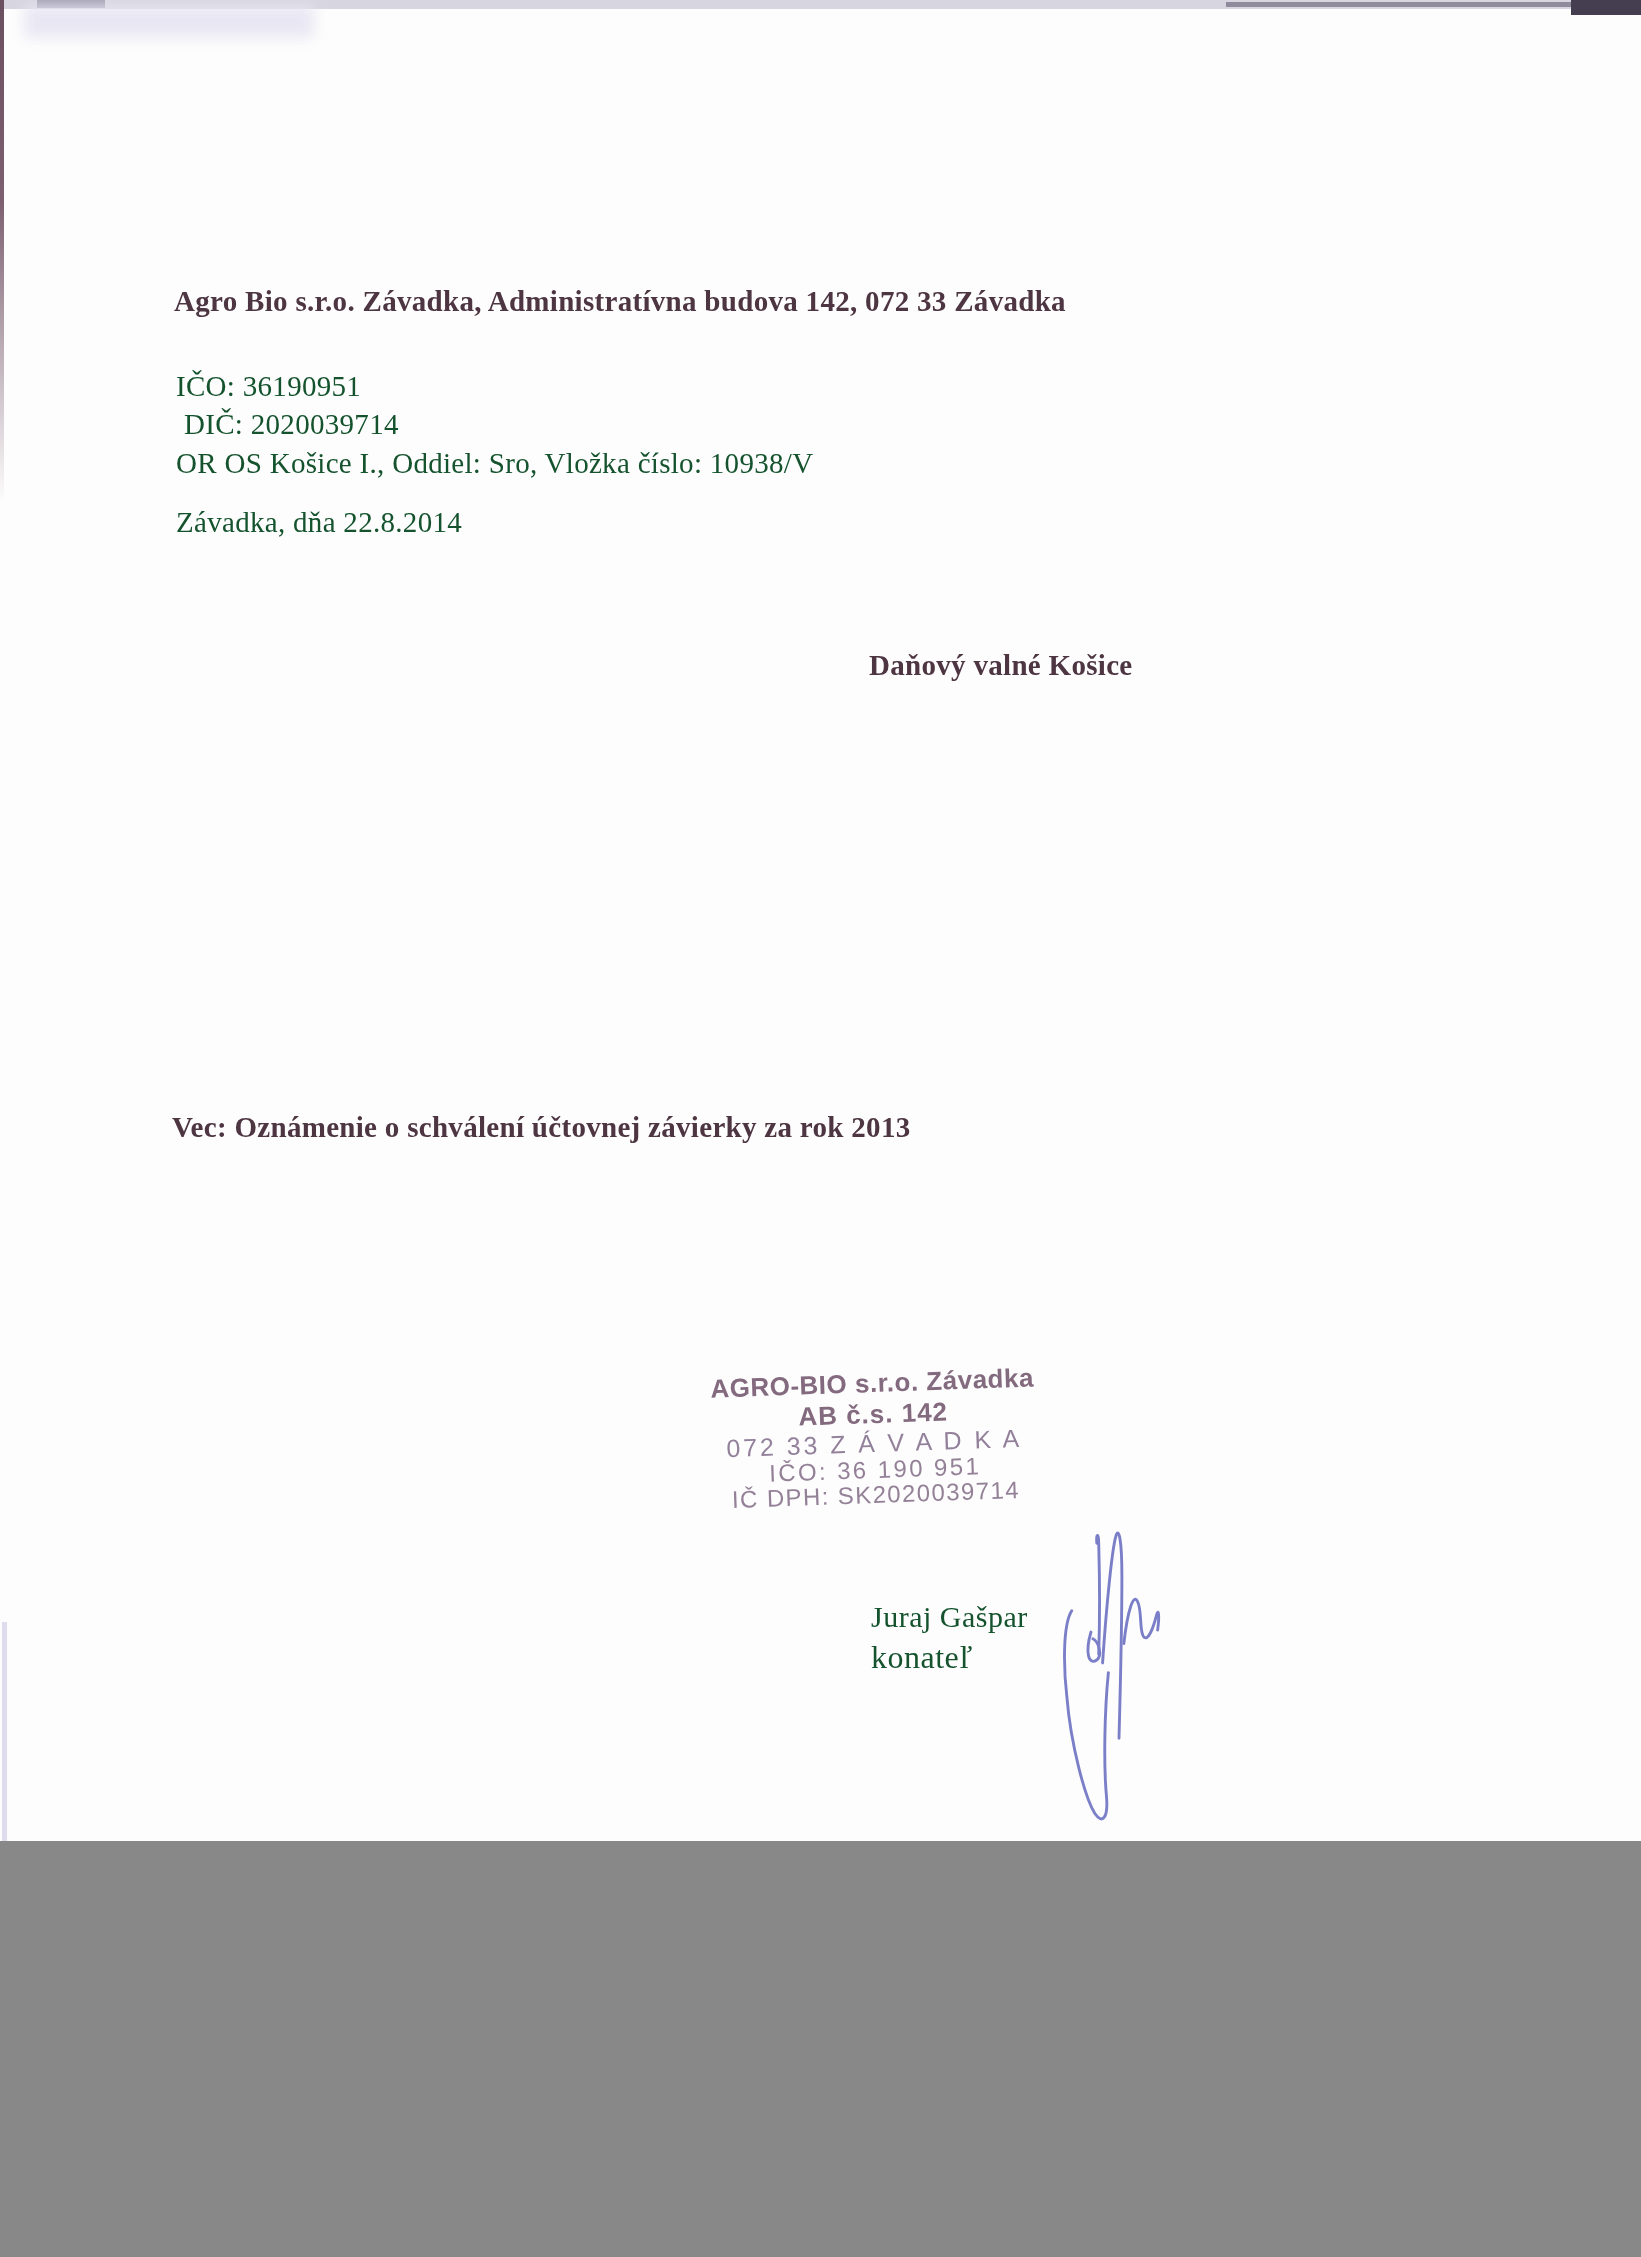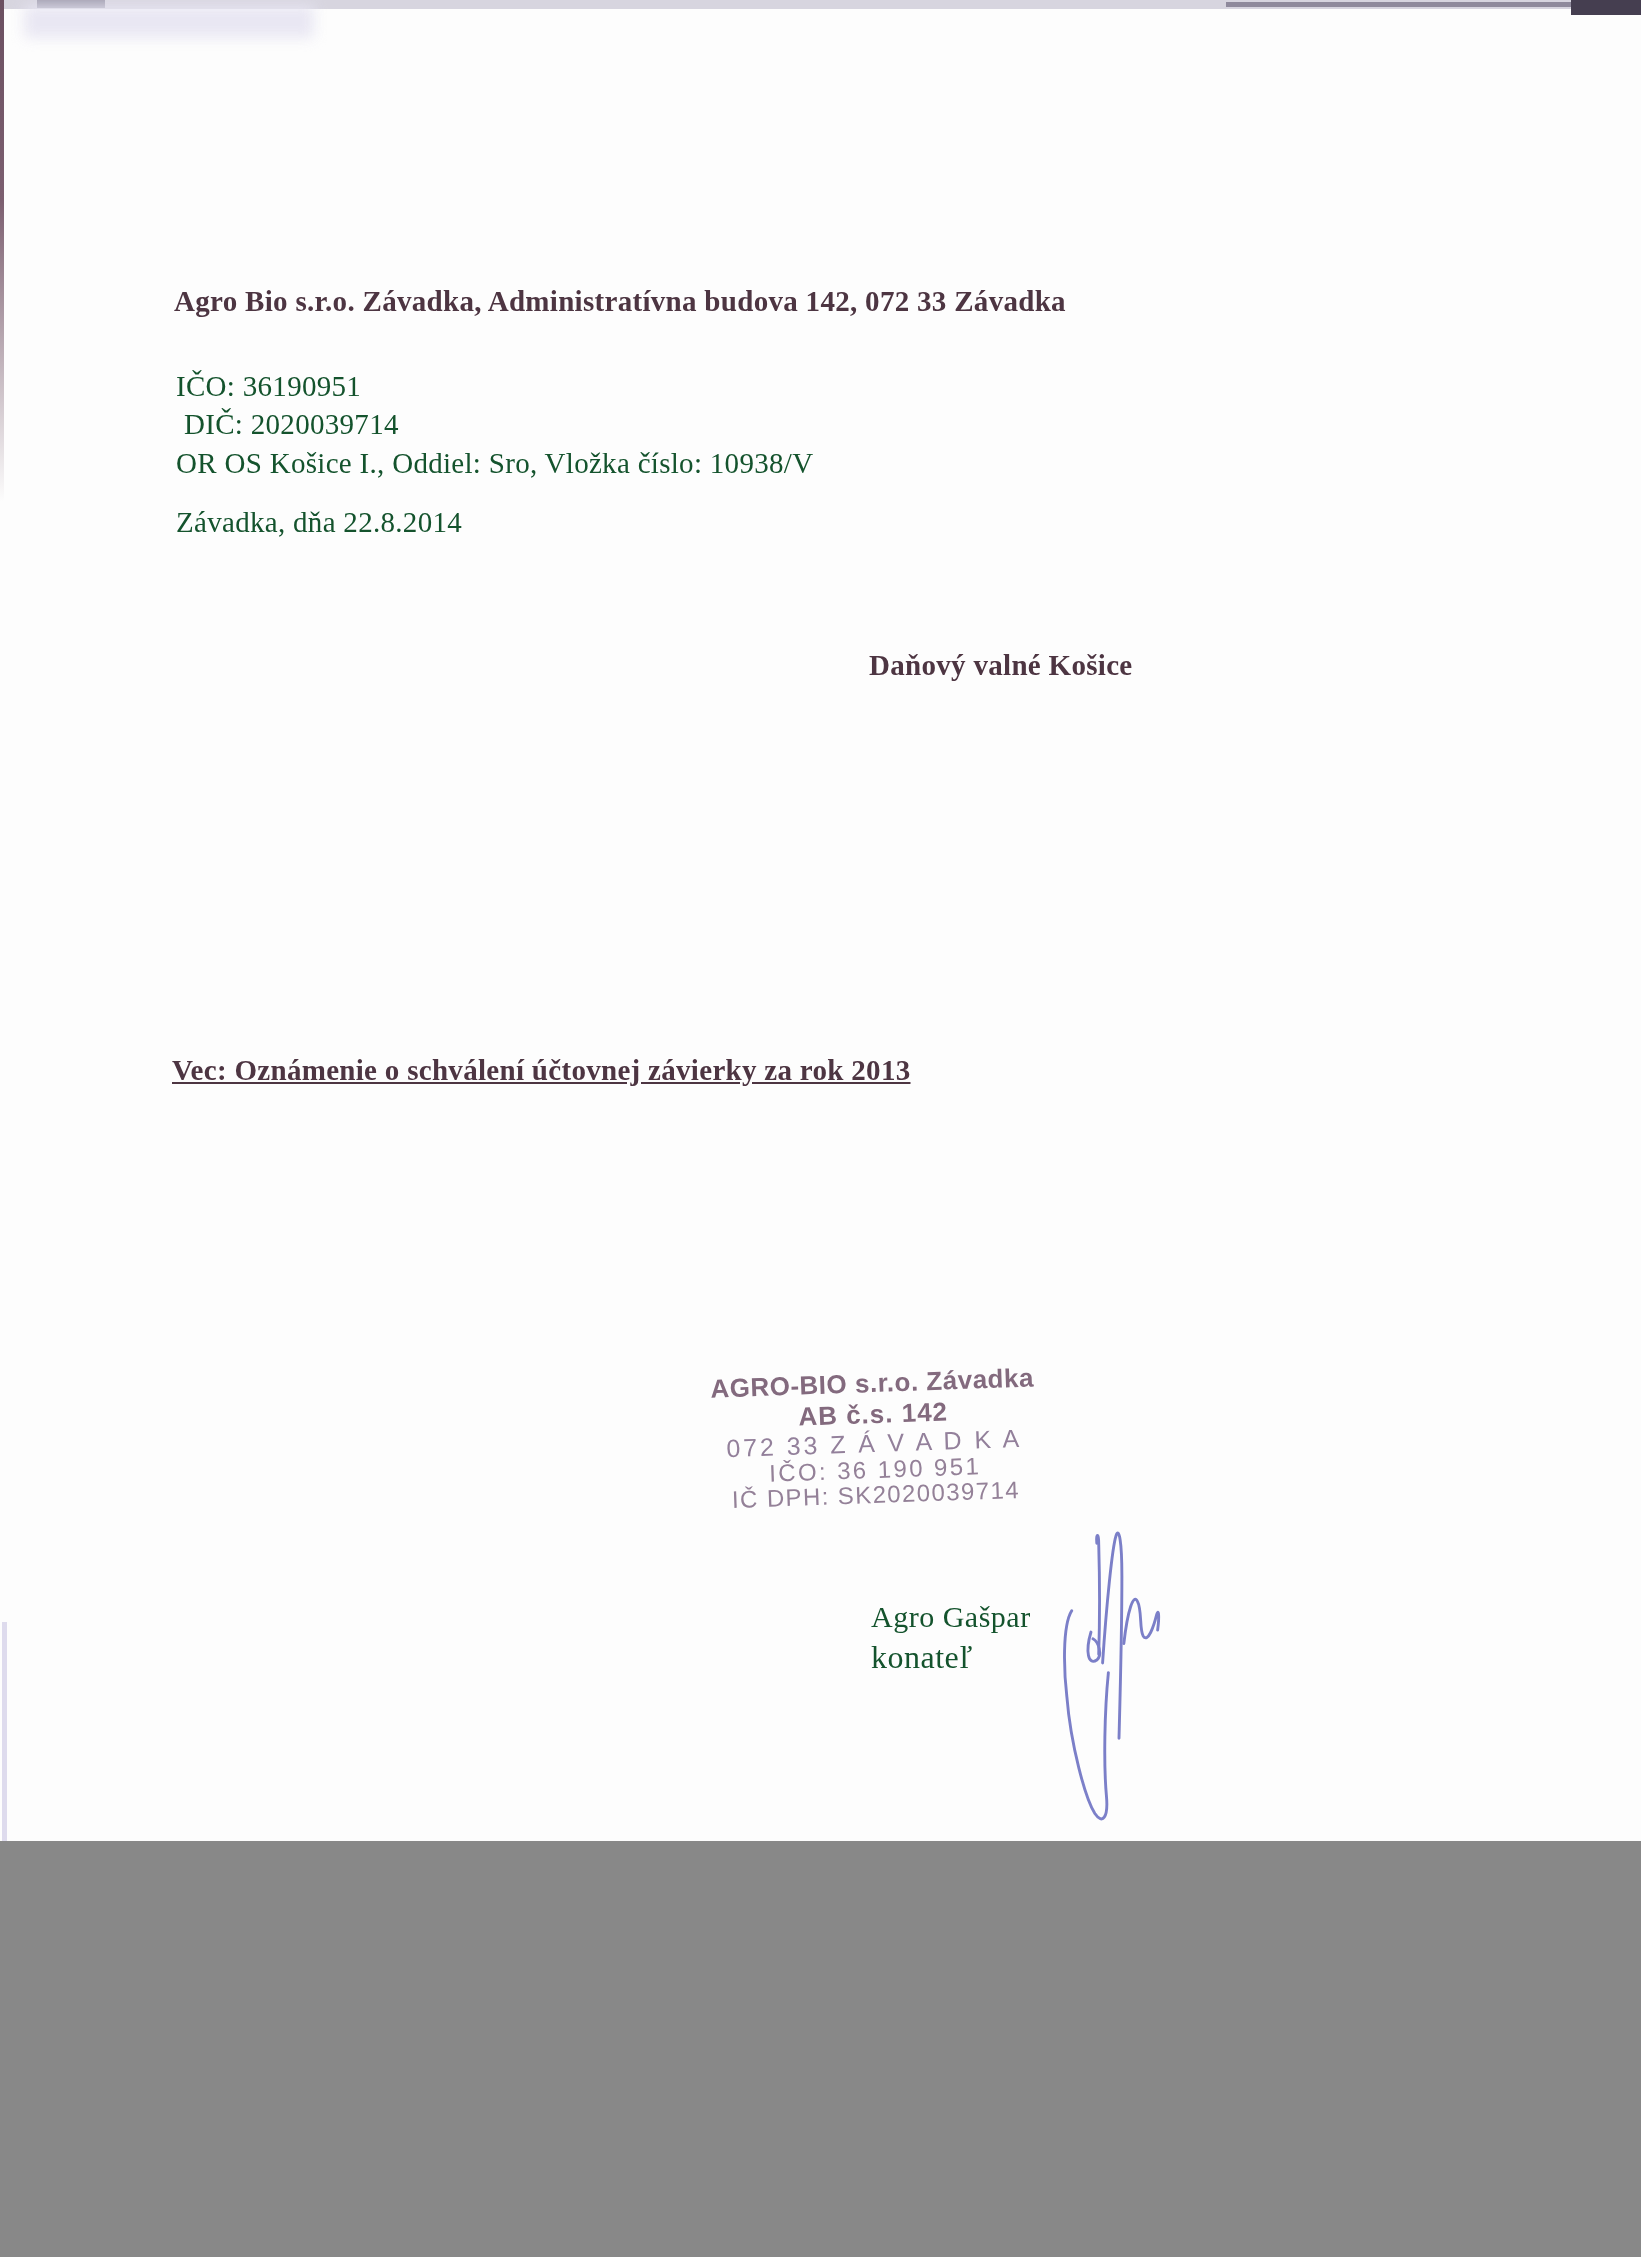--- a/index.html
+++ b/index.html
@@ -22,21 +22,21 @@
   .left-speck{position:absolute;top:1862px;left:0;width:8.7px;height:46px;background:#cfc98e;opacity:.85;border-radius:2.9px;}
   
   .txt{position:absolute;color:#14532d;font-size:29px;white-space:nowrap;letter-spacing:0.3px;}
   .bold{font-weight:bold;color:#4d3542;}
   .header-line{top:285px;left:174px;}
   .ico-line{top:370px;left:176px;}
   .dic-line{top:408px;left:184px;}
   .registry-line{top:447px;left:176px;}
   .date-line{top:506px;left:176px;}
   .recipient-line{top:649px;left:869px;}
-  .subject-line{top:1054px;left:172px;text-decoration:underline;}
+  .subject-line{top:1111px;left:172px;}
   
   .paragraph{position:absolute;top:1200px;left:172px;width:1251px;color:#5b454f;font-size:29.4px;}
   .para-line{line-height:42px;white-space:nowrap;}
   .para-line.j{white-space:normal;text-align:justify;text-align-last:justify;-moz-text-align-last:justify;}
   .para-line.indent{padding-left:75px;}
   
   .stamp{
     position:absolute;top:1367px;left:681px;width:386px;
     transform:rotate(-2deg);
     text-align:center;
@@ -79,21 +79,21 @@
 
 
   <div class="stamp">
     <div class="s1">AGRO-BIO s.r.o. Závadka</div>
     <div class="s2">AB č.s. 142</div>
     <div class="s3">072 33  Z Á V A D K A</div>
     <div class="s4">IČO: 36 190 951</div>
     <div class="s5">IČ DPH: SK2020039714</div>
   </div>
 
-  <div class="txt sig-name">Agro Gašpar</div>
+  <div class="txt sig-name">Juraj Gašpar</div>
   <div class="txt sig-title">konateľ</div>
 
   <svg class="sig-svg" width="140" height="314" viewBox="0 0 145 325">
     <g fill="none" stroke="#7175c4" stroke-width="3" stroke-linecap="round" opacity="0.92">
       <path d="M38,96 C28,112 30,160 33,185 C37,235 52,290 62,306 C70,318 76,310 74,288 C71,255 72,200 76,160"></path>
       <path d="M64,26 C63,16 66,14 66,27 C67,62 67,110 66,141"></path>
       <path d="M70,150 C74,90 80,30 84,18 C87,9 90,24 90,60 C90,120 88,190 87,228"></path>
       <path d="M58,118 C52,138 55,153 64,147 C70,142 66,128 60,125"></path>
       <path d="M92,130 C96,95 102,78 106,86 C111,95 108,115 112,122 C117,130 123,112 126,100 C128,93 129,101 127,116"></path>
     </g>

